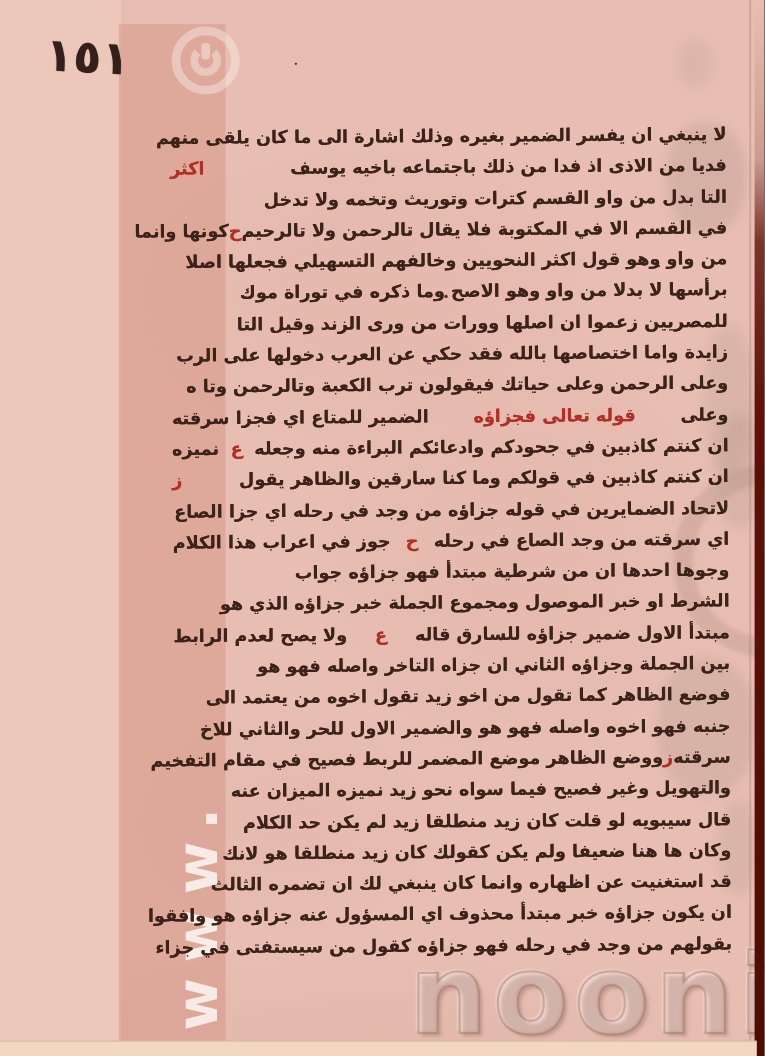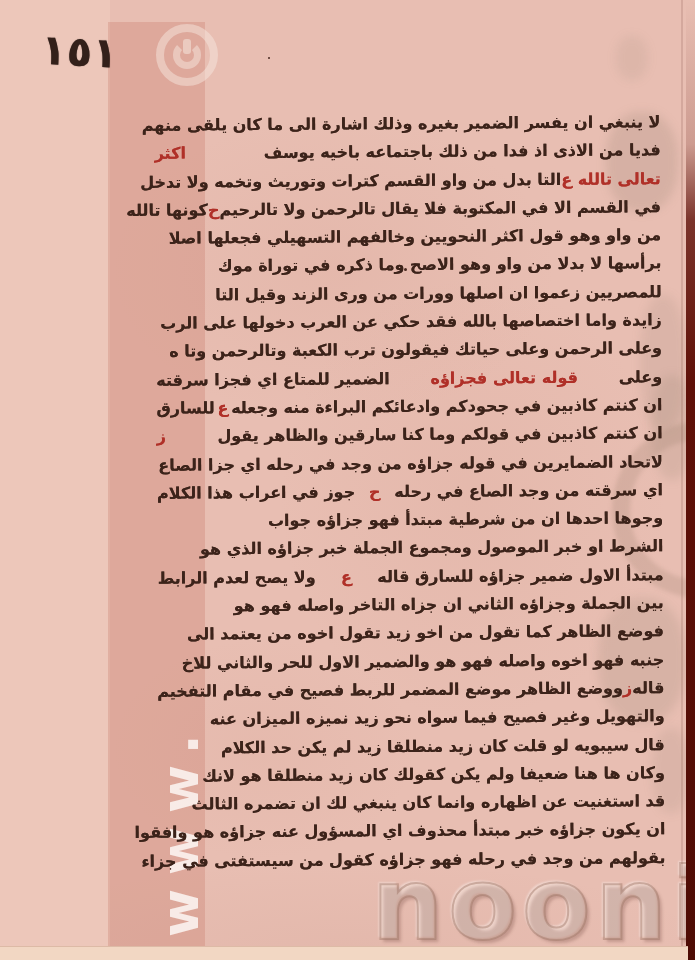--- a/index.html
+++ b/index.html
@@ -107,27 +107,26 @@
 
   <div class="textblock" id="textblock">
       <div class="line">
         <span>لا ينبغي ان يفسر الضمير بغيره وذلك اشارة الى ما كان يلقى منهم</span>
       </div>
       <div class="line">
         <span>فديا من الاذى اذ فدا من ذلك باجتماعه باخيه يوسف</span>
         <span class="red">اكثر</span>
       </div>
       <div class="line">
-        <span class="red">تعالى تالله ع</span>
         <span>التا بدل من واو القسم كترات وتوريث وتخمه ولا تدخل</span>
       </div>
       <div class="line">
         <span>في القسم الا في المكتوبة فلا يقال تالرحمن ولا تالرحيم</span>
         <span class="red">ح</span>
-        <span>كونها تالله</span>
+        <span>كونها وانما</span>
       </div>
       <div class="line">
         <span>من واو وهو قول اكثر النحويين وخالفهم التسهيلي فجعلها اصلا</span>
       </div>
       <div class="line">
         <span>برأسها لا بدلا من واو وهو الاصح وما ذكره في توراة موك</span>
       </div>
       <div class="line">
         <span>للمصريين زعموا ان اصلها وورات من ورى الزند وقيل التا</span>
       </div>
@@ -138,21 +137,21 @@
         <span>وعلى الرحمن وعلى حياتك فيقولون ترب الكعبة وتالرحمن وتا ه</span>
       </div>
       <div class="line">
         <span>وعلى</span>
         <span class="red">قوله تعالى فجزاؤه</span>
         <span>الضمير للمتاع اي فجزا سرقته</span>
       </div>
       <div class="line">
         <span>ان كنتم كاذبين في جحودكم وادعائكم البراءة منه وجعله</span>
         <span class="red">ع</span>
-        <span>للسارق</span>
+        <span>نميزه</span>
       </div>
       <div class="line">
         <span>ان كنتم كاذبين في قولكم وما كنا سارقين والظاهر يقول</span>
         <span class="red">ز</span>
       </div>
       <div class="line">
         <span>لاتحاد الضمايرين في قوله جزاؤه من وجد في رحله اي جزا الصاع</span>
       </div>
       <div class="line">
         <span>اي سرقته من وجد الصاع في رحله</span>
@@ -173,21 +172,21 @@
       <div class="line">
         <span>بين الجملة وجزاؤه الثاني ان جزاه التاخر واصله فهو هو</span>
       </div>
       <div class="line">
         <span>فوضع الظاهر كما تقول من اخو زيد تقول اخوه من يعتمد الى</span>
       </div>
       <div class="line">
         <span>جنبه فهو اخوه واصله فهو هو والضمير الاول للحر والثاني للاخ</span>
       </div>
       <div class="line">
-        <span>قاله</span>
+        <span>سرقته</span>
         <span class="red">ز</span>
         <span>ووضع الظاهر موضع المضمر للربط فصيح في مقام التفخيم</span>
       </div>
       <div class="line">
         <span>والتهويل وغير فصيح فيما سواه نحو زيد نميزه الميزان عنه</span>
       </div>
       <div class="line">
         <span>قال سيبويه لو قلت كان زيد منطلقا زيد لم يكن حد الكلام</span>
       </div>
       <div class="line">

